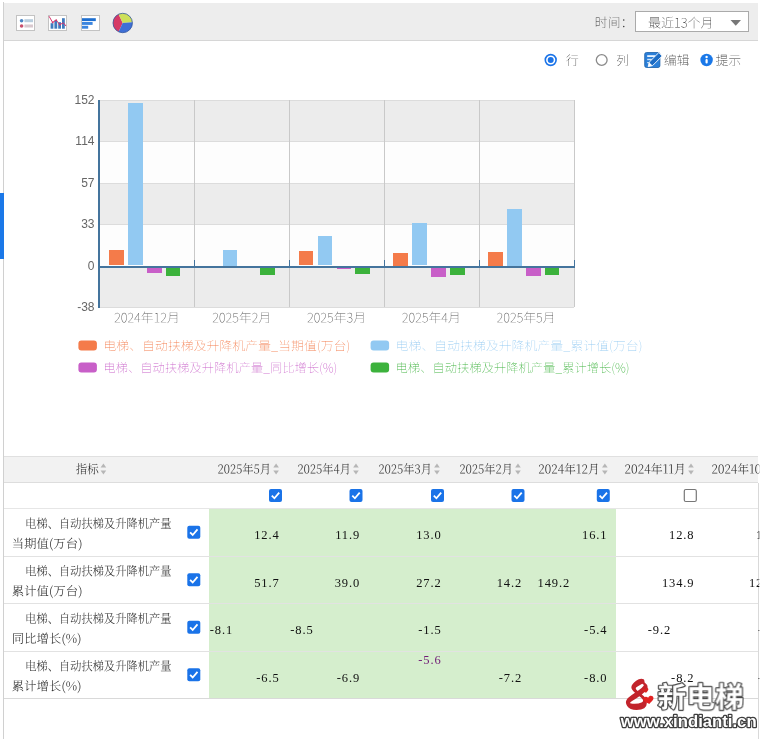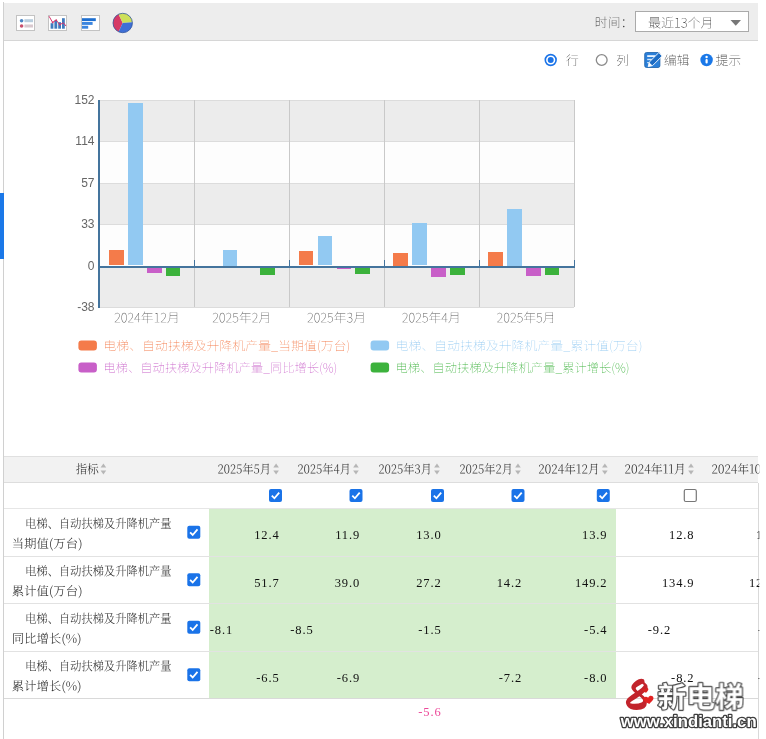--- a/index.html
+++ b/index.html
@@ -60,39 +60,39 @@
 <div style="position:absolute;left:209.3px;top:508.5px;width:406.99999999999994px;height:189.5px;background:#d5eecd"></div>
 <div style="position:absolute;left:4px;top:508px;width:754.2px;height:1px;background:#e6e6e6"></div>
 <div style="position:absolute;left:4px;top:555.5px;width:754.2px;height:1px;background:#e2e2e2"></div>
 <div style="position:absolute;left:4px;top:603px;width:754.2px;height:1px;background:#e2e2e2"></div>
 <div style="position:absolute;left:4px;top:650.5px;width:754.2px;height:1px;background:#e2e2e2"></div>
 <div style="position:absolute;left:4px;top:698px;width:754.2px;height:1px;background:#d9d9d9"></div>
 <div style="position:absolute;left:758.2px;top:483px;width:1px;height:256px;background:#d9d9d9"></div>
 <div style="position:absolute;left:209.7px;top:528.0px;width:70px;text-align:right;font:12.5px 'Liberation Serif',serif;color:#111;letter-spacing:0.9px">12.4</div>
 <div style="position:absolute;left:290.2px;top:528.0px;width:70px;text-align:right;font:12.5px 'Liberation Serif',serif;color:#111;letter-spacing:0.9px">11.9</div>
 <div style="position:absolute;left:371.7px;top:528.0px;width:70px;text-align:right;font:12.5px 'Liberation Serif',serif;color:#111;letter-spacing:0.9px">13.0</div>
-<div style="position:absolute;left:537.5px;top:528.0px;width:70px;text-align:right;font:12.5px 'Liberation Serif',serif;color:#111;letter-spacing:0.9px">13.9</div>
+<div style="position:absolute;left:537.5px;top:528.0px;width:70px;text-align:right;font:12.5px 'Liberation Serif',serif;color:#111;letter-spacing:0.9px">16.1</div>
 <div style="position:absolute;left:624.5px;top:528.0px;width:70px;text-align:right;font:12.5px 'Liberation Serif',serif;color:#111;letter-spacing:0.9px">12.8</div>
 <div style="position:absolute;left:711.5px;top:528.0px;width:70px;text-align:right;font:12.5px 'Liberation Serif',serif;color:#111;letter-spacing:0.9px">12.9</div>
 <div style="position:absolute;left:209.7px;top:575.5px;width:70px;text-align:right;font:12.5px 'Liberation Serif',serif;color:#111;letter-spacing:0.9px">51.7</div>
 <div style="position:absolute;left:290.2px;top:575.5px;width:70px;text-align:right;font:12.5px 'Liberation Serif',serif;color:#111;letter-spacing:0.9px">39.0</div>
 <div style="position:absolute;left:371.7px;top:575.5px;width:70px;text-align:right;font:12.5px 'Liberation Serif',serif;color:#111;letter-spacing:0.9px">27.2</div>
 <div style="position:absolute;left:452.2px;top:575.5px;width:70px;text-align:right;font:12.5px 'Liberation Serif',serif;color:#111;letter-spacing:0.9px">14.2</div>
-<div style="position:absolute;left:537.5px;top:575.5px;width:70px;text-align:right;font:12.5px 'Liberation Serif',serif;color:#111;letter-spacing:0.9px">149.2</div>
+<div style="position:absolute;left:537.5px;top:575.5px;width:70px;font:12.5px 'Liberation Serif',serif;color:#111;letter-spacing:0.9px">149.2</div>
 <div style="position:absolute;left:624.5px;top:575.5px;width:70px;text-align:right;font:12.5px 'Liberation Serif',serif;color:#111;letter-spacing:0.9px">134.9</div>
 <div style="position:absolute;left:711.5px;top:575.5px;width:70px;text-align:right;font:12.5px 'Liberation Serif',serif;color:#111;letter-spacing:0.9px">122.1</div>
 <div style="position:absolute;left:209.7px;top:623.0px;width:70px;text-align:left;font:12.5px 'Liberation Serif',serif;color:#111;letter-spacing:0.9px">-8.1</div>
 <div style="position:absolute;left:290.2px;top:623.0px;width:70px;font:12.5px 'Liberation Serif',serif;color:#111;letter-spacing:0.9px">-8.5</div>
 <div style="position:absolute;left:371.7px;top:623.0px;width:70px;text-align:right;font:12.5px 'Liberation Serif',serif;color:#111;letter-spacing:0.9px">-1.5</div>
 <div style="position:absolute;left:537.5px;top:623.0px;width:70px;text-align:right;font:12.5px 'Liberation Serif',serif;color:#111;letter-spacing:0.9px">-5.4</div>
 <div style="position:absolute;left:624.5px;top:623.0px;width:70px;text-align:center;font:12.5px 'Liberation Serif',serif;color:#111;letter-spacing:0.9px">-9.2</div>
 <div style="position:absolute;left:711.5px;top:623.0px;width:70px;text-align:right;font:12.5px 'Liberation Serif',serif;color:#111;letter-spacing:0.9px">-9.8</div>
 <div style="position:absolute;left:209.7px;top:670.5px;width:70px;text-align:right;font:12.5px 'Liberation Serif',serif;color:#111;letter-spacing:0.9px">-6.5</div>
 <div style="position:absolute;left:290.2px;top:670.5px;width:70px;text-align:right;font:12.5px 'Liberation Serif',serif;color:#111;letter-spacing:0.9px">-6.9</div>
-<div style="position:absolute;left:371.7px;top:705px;width:70px;text-align:right;font:12.5px 'Liberation Serif',serif;color:#ec4899;letter-spacing:0.9px">-5.6</div>
+<div style="position:absolute;left:371.7px;top:653px;width:70px;text-align:right;font:12.5px 'Liberation Serif',serif;color:#701a75;letter-spacing:0.9px">-5.6</div>
 <div style="position:absolute;left:452.2px;top:670.5px;width:70px;text-align:right;font:12.5px 'Liberation Serif',serif;color:#111;letter-spacing:0.9px">-7.2</div>
 <div style="position:absolute;left:537.5px;top:670.5px;width:70px;text-align:right;font:12.5px 'Liberation Serif',serif;color:#111;letter-spacing:0.9px">-8.0</div>
 <div style="position:absolute;left:624.5px;top:670.5px;width:70px;text-align:right;font:12.5px 'Liberation Serif',serif;color:#111;letter-spacing:0.9px">-8.2</div>
 <div style="position:absolute;left:711.5px;top:670.5px;width:70px;text-align:right;font:12.5px 'Liberation Serif',serif;color:#111;letter-spacing:0.9px">-8.3</div>
 <div style="position:absolute;left:0;top:193px;width:4px;height:65.5px;background:#1b78e8"></div>
 <svg width="766" height="739" viewBox="0 0 766 739" style="position:absolute;left:0;top:0;z-index:5">
 <defs>
       <path id="s0" d="M113 741H378V116H113V145H349V712H113ZM113 449H370V420H113ZM97 741H127V35H97ZM431 615H953V585H431ZM782 826H812V-4Q812 -32 802 -44Q791 -55 771 -60Q751 -64 706 -64Q662 -65 586 -65Q584 -59 580 -50Q577 -40 573 -33Q617 -34 654 -34Q691 -35 717 -34Q743 -34 754 -33Q769 -32 776 -26Q782 -21 782 -5ZM489 477 514 489Q544 448 575 400Q606 353 634 309Q661 265 678 233L652 218Q635 250 608 295Q581 340 550 388Q519 436 489 477Z"></path>
       <path id="s1" d="M111 621H140V-72H111ZM126 797 148 811Q172 791 196 767Q220 743 241 720Q262 696 274 677L250 660Q238 679 218 703Q198 727 174 752Q150 777 126 797ZM364 768H876V738H364ZM858 768H887V-17Q887 -38 881 -48Q875 -58 861 -63Q846 -67 817 -68Q788 -68 743 -68Q741 -63 738 -53Q734 -43 730 -36Q769 -37 800 -37Q830 -37 840 -37Q851 -36 854 -32Q858 -28 858 -18ZM354 309V135H641V309ZM354 510V338H641V510ZM325 539H671V106H325Z"></path>
       <path id="s2" d="M250 502Q229 502 212 516Q194 530 194 558Q194 586 212 600Q229 614 250 614Q271 614 288 600Q306 586 306 558Q306 530 288 516Q271 502 250 502ZM250 0Q229 0 212 14Q194 28 194 56Q194 84 212 98Q229 112 250 112Q271 112 288 98Q306 84 306 56Q306 28 288 14Q271 0 250 0Z"></path>

